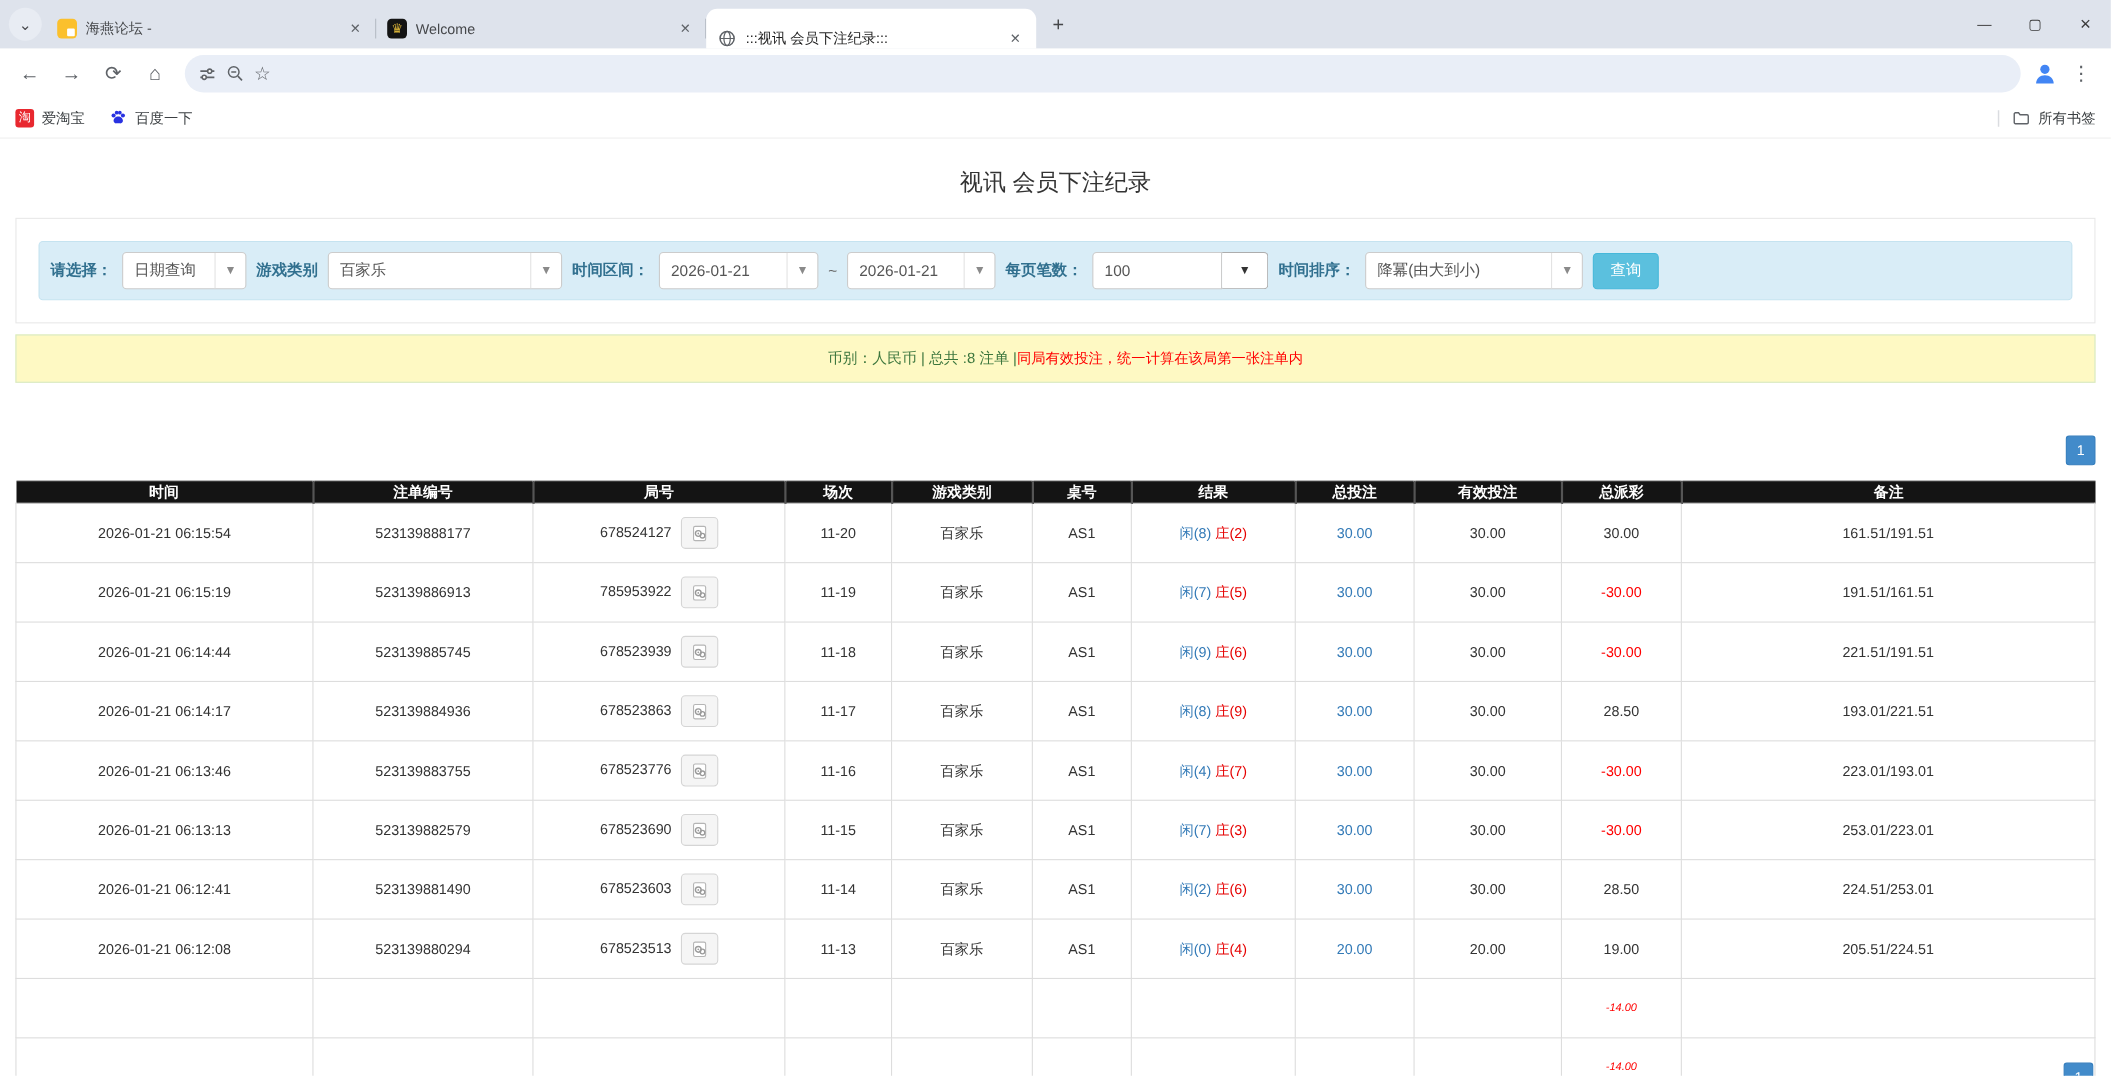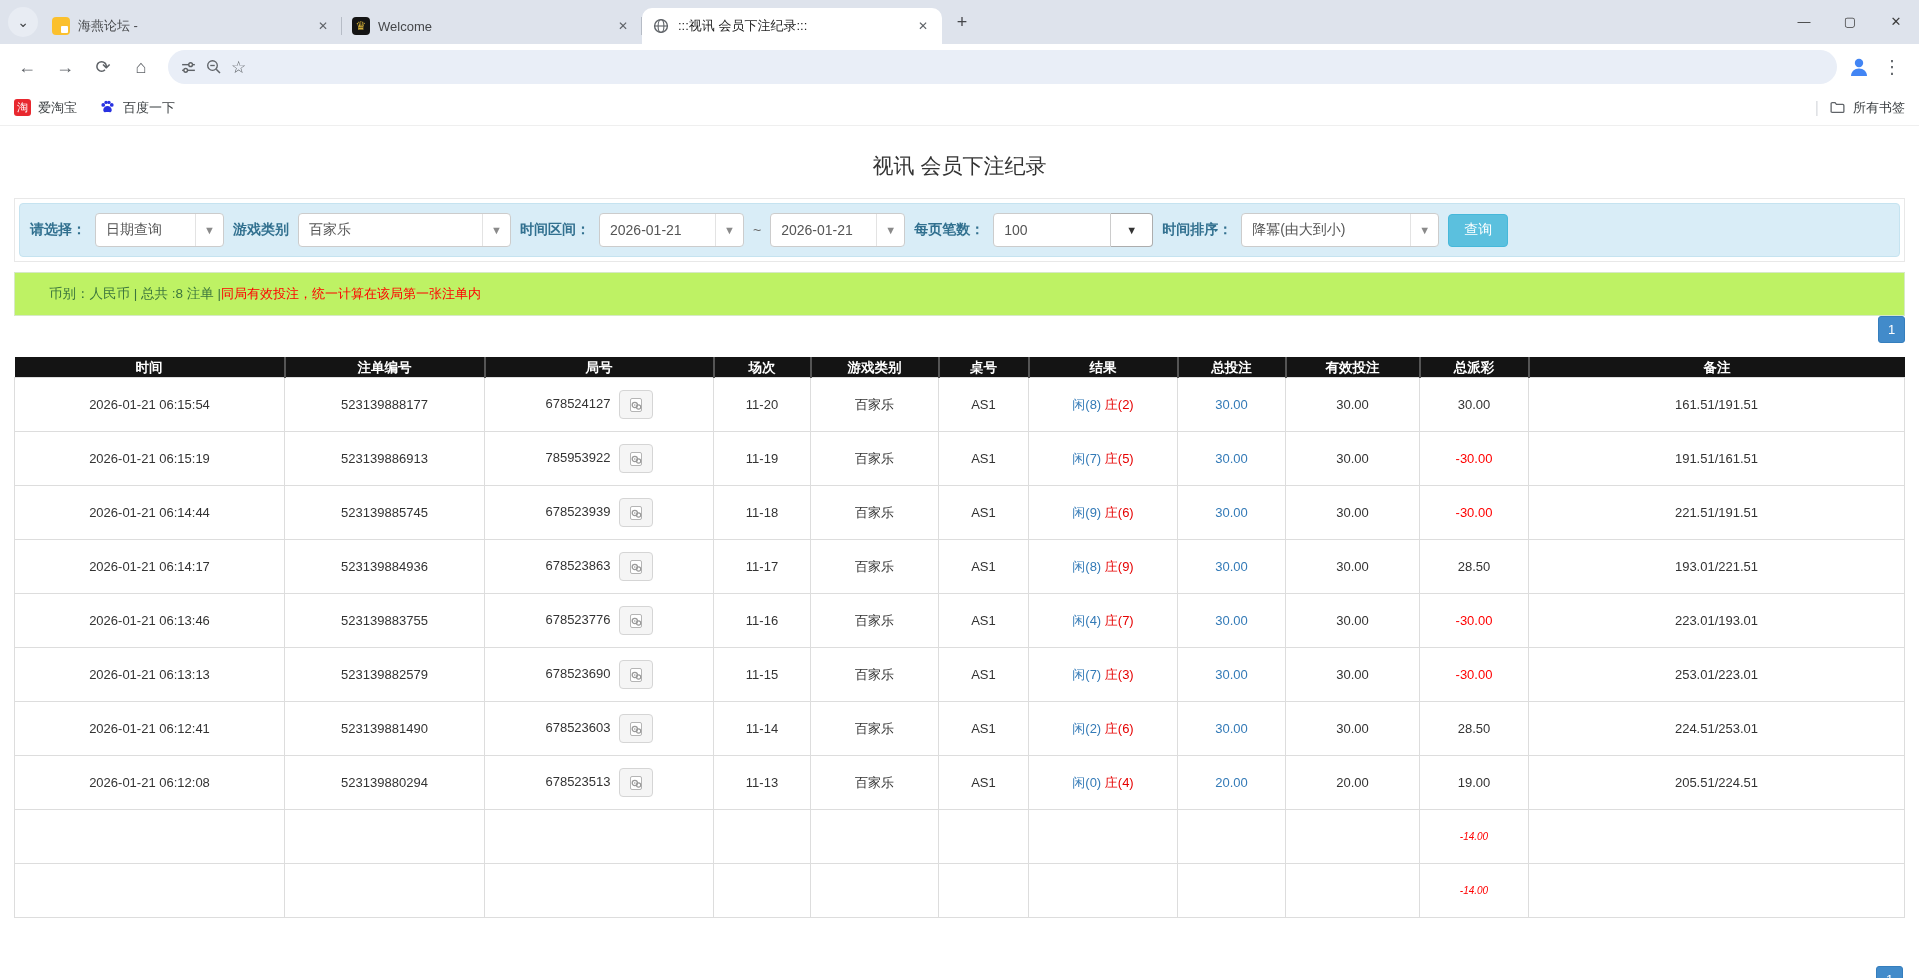--- a/index.html
+++ b/index.html
@@ -4,21 +4,21 @@
 <style>
   * { margin:0; padding:0; box-sizing:border-box; }
   html,body { width:1919px; height:978px; overflow:hidden; }
   body { font-family:"Liberation Sans","DejaVu Sans",sans-serif; background:#fff; position:relative; }
 
   
   .tabstrip { height:44px; background:#dee3ec; display:flex; align-items:flex-end; padding-left:8px; position:relative; }
   .tab-search-btn { width:30px; height:30px; border:none; background:transparent; border-radius:50%; margin:0 4px 7px 0; font-size:14px; color:#45474a; cursor:pointer; background:#e8ecf3; }
   .tab { width:300px; height:36px; display:flex; align-items:center; padding:0 10px; gap:8px; color:#45474a; font-size:13px; position:relative; }
   .tab:not(.active):after { content:""; position:absolute; right:0; top:9px; height:18px; width:1px; background:#b6bcc6; }
-  .tab.active { background:#fff; border-radius:10px 10px 0 0; color:#1f1f1f; }
+  .tab.active { background:#fff; border-radius:10px 10px 0 0; color:#1f1f1f;align-items:flex-end; }
   .tab .tab-title { flex:1; white-space:nowrap; overflow:hidden; }
   .tab .tab-close { color:#5f6368; font-size:12px; width:18px; height:18px; line-height:18px; text-align:center; border-radius:50%; }
   .fav { width:18px; height:18px; display:inline-flex; align-items:center; justify-content:center; flex:none; }
   .fav1 { background:#fbc02d; border-radius:4px; position:relative; }
   .fav1:after { content:""; position:absolute; right:2px; bottom:2px; width:7px; height:7px; background:#fff; border-radius:1px; }
   .fav2 { background:#141414; border-radius:4px; color:#d4af37; font-size:12px; line-height:18px; text-align:center; }
   .newtab-btn { width:28px; height:28px; border:none; background:transparent; font-size:18px; color:#45474a; margin:0 0 8px 6px; cursor:pointer; }
   .win-controls { position:absolute; right:0; top:0; height:44px; display:flex; align-items:center; }
   .win-controls span { width:46px; text-align:center; font-size:13px; color:#3b3b3b; line-height:44px; }
 
@@ -31,34 +31,34 @@
   .bookmarks { height:36px; background:#fff; display:flex; align-items:center; padding:0 14px; gap:22px; font-size:13px; color:#3c4043; border-bottom:1px solid #efefef; }
   .bm { display:flex; align-items:center; gap:7px; }
   .bm-fav-taobao { width:17px; height:17px; background:#e8282f; color:#fff; border-radius:3px; font-size:11px; line-height:17px; text-align:center; }
   .bm-right { margin-left:auto; display:flex; align-items:center; gap:10px; }
   .bm-divider { color:#dadce0; font-size:16px; }
 
   
   .page { padding:20px 14px 0; }
   .page-title { font-size:21px; font-weight:normal; color:#333; margin:6px 0 18px;text-align:center; }
 
-  .filter-outer { border:1px solid #e8e8e8; padding:4px; margin-bottom:10px; background:#fff; }
+  .filter-outer { border:1px solid #e8e8e8; padding:20px; margin-bottom:10px; background:#fff; }
   .filter-bar { background:#d9edf7; border:1px solid #c5e3f0; border-radius:4px; padding:9px 10px; display:flex; align-items:center; gap:9px; }
   .flabel { font-size:14px; font-weight:bold; color:#31708f; white-space:nowrap; }
   .sel { background:#fff; border:1px solid #ccc; border-radius:4px; height:34px; display:flex; align-items:stretch; font-size:14px; color:#555; cursor:pointer; }
   .sel-text { padding:0 10px; display:flex; align-items:center; flex:1; white-space:nowrap; overflow:hidden; }
   .sel-caret { width:28px; display:flex; align-items:center; justify-content:center; color:#8a8a8a; font-size:11px; border-left:1px solid #e3e3e3; }
-  .w134{width:129px;} .w213{width:213px;} .w145{width:145px;} .w135{width:135px;} .w195{width:198px;}
+  .w134{width:113px;} .w213{width:213px;} .w145{width:145px;} .w135{width:135px;} .w195{width:198px;}
   .tilde { color:#666; font-size:14px; }
   .combo { display:flex; height:34px; }
   .combo-input { width:118px; border:1px solid #ccc; border-radius:4px 0 0 4px; padding:0 10px; font-size:14px; color:#555; outline:none; font-family:inherit; }
   .combo-btn { width:42px; border:1px solid #adadad; border-left:none; background:#fff; border-radius:0 4px 4px 0; color:#333; font-size:11px; cursor:pointer; }
   .search-btn { height:33px; padding:0 15px; background:#5bc0de; border:1px solid #46b8da; border-radius:4px; color:#fff; font-size:14px; cursor:pointer; font-family:inherit; }
 
-  .summary-bar { background:#bef264; border:1px solid #d6e9c6; height:44px; display:flex; align-items:center; justify-content:flex-start; padding:0 16px 0 34px; }
+  .summary-bar { background:#fef9c3; border:1px solid #d6e9c6; height:44px; display:flex; align-items:center; justify-content:center; padding:0 16px 0 34px; margin-bottom:48px; }
   .summary-left { color:#3c763d; font-size:13.5px; }
   .summary-right { color:#ff0000; font-size:13px; }
 
   .pager-top { display:flex; justify-content:flex-end; margin-bottom:14px; }
   .page-btn { min-width:27px; height:27px; background:#428bca; border:1px solid #357ebd; border-radius:3px; color:#fff; font-size:13px; cursor:pointer; }
 
   table.records { width:100%; border-collapse:collapse; table-layout:fixed; font-size:13px; color:#333; }
   table.records th { background:#141414; color:#fff; font-weight:bold; font-size:13.5px; height:20px; border-right:2px solid #555; border-top:1px solid #141414; }
   table.records th:last-child { border-right:none;margin-left:36px; }
   table.records td { border:1px solid #ddd; text-align:center; height:54px; background:#fff; }

